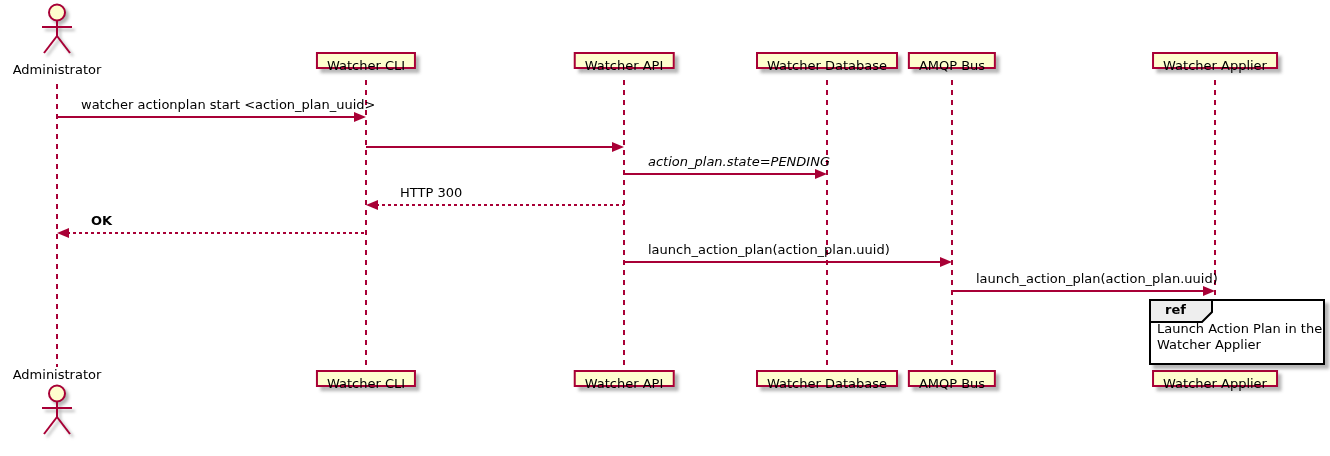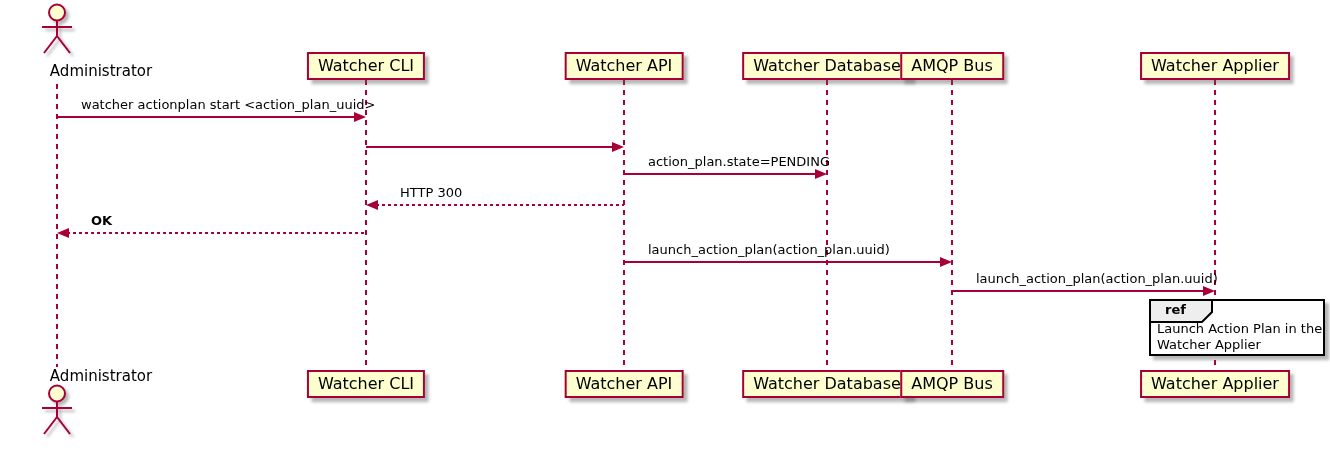--- a/index.html
+++ b/index.html
@@ -8,37 +8,37 @@
     font-family:"DejaVu Sans","Liberation Sans",sans-serif;color:#000;
     overflow:hidden;
   }
   .lifeline{
     position:absolute;width:2px;
     background:repeating-linear-gradient(to bottom,#A80036 0 5px,transparent 5px 10px);
   }
   .pbox{
     position:absolute;transform:translateX(-50%);
     background:#FEFECE;border:2px solid #A80036;
-    padding:4px 9px;font-size:16px;line-height:16px;white-space:nowrap;
+    padding:4px 9px;font-size:13px;line-height:16px;white-space:nowrap;
     box-shadow:4px 4px 3px rgba(90,90,90,0.45);
-    box-sizing:border-box;height:28px;
+    box-sizing:border-box;height:17px;
   }
   .msg-line{position:absolute;height:2px;background:#A80036;}
   .msg-line.dashed{
     height:1.6px;
     background:repeating-linear-gradient(to right,#A80036 0 3px,transparent 3px 6px);
   }
   .msg-label{position:absolute;font-size:13px;line-height:15px;white-space:nowrap;margin-left:16px;}
   .arrow{position:absolute;width:0;height:0;border-style:solid;}
   .arrow.right{border-width:5px 0 5px 12px;border-color:transparent transparent transparent #A80036;}
   .arrow.left{border-width:5px 12px 5px 0;border-color:transparent #A80036 transparent transparent;}
-  .actor-label{position:absolute;transform:translateX(-50%);font-size:15px;white-space:nowrap;margin-left:44px;}
+  .actor-label{position:absolute;transform:translateX(-50%);font-size:13px;white-space:nowrap;}
   .actor-fig{position:absolute;filter:drop-shadow(3px 3px 1.5px rgba(110,110,110,0.5));}
   .refbox{
-    position:absolute;left:1149px;top:299px;width:176px;height:57px;
+    position:absolute;left:1149px;top:299px;width:176px;height:66px;
     background:#FFFFFF;border:2px solid #000000;box-sizing:border-box;
     box-shadow:4px 4px 3px rgba(90,90,90,0.45);z-index:6;
   }
   .ref-tab{position:absolute;left:-2px;top:-2px;}
   .ref-kw{
     position:absolute;left:14px;top:1px;font-size:13px;font-weight:bold;
   }
   .ref-body{position:absolute;left:6px;top:20px;font-size:13px;line-height:16px;white-space:nowrap;}
 </style>
 </head>
@@ -89,21 +89,21 @@
         <line x1="18" y1="33" x2="31" y2="50" stroke="#A80036" stroke-width="2"></line>
       </svg></div>
     <div class="actor-label" style="left: 57px; top: 367px;">Administrator</div>
     <div class="msg-line" style="top: 116px; left: 57px; width: 299px;"></div>
     <div class="arrow right" style="top: 112px; left: 354px;"></div>
     <div class="msg-label" style="left: 65px; top: 97px;">watcher actionplan start &lt;action_plan_uuid&gt;</div>
     <div class="msg-line" style="top: 146px; left: 366px; width: 248px;"></div>
     <div class="arrow right" style="top: 142px; left: 612px;"></div>
     <div class="msg-line" style="top: 173px; left: 624px; width: 193px;"></div>
     <div class="arrow right" style="top: 169px; left: 815px;"></div>
-    <div class="msg-label" style="left: 632px; top: 154px;">action_plan.state=PENDING</div>
+    <div class="msg-label" style="left: 632px; top: 154px; font-style: italic;">action_plan.state=PENDING</div>
     <div class="msg-line dashed" style="top: 204px; left: 376px; width: 248px;"></div>
     <div class="arrow left" style="top: 200px; left: 366px;"></div>
     <div class="msg-label" style="left: 384px; top: 185px;">HTTP 300</div>
     <div class="msg-line dashed" style="top: 232px; left: 67px; width: 299px;"></div>
     <div class="arrow left" style="top: 228px; left: 57px;"></div>
     <div class="msg-label" style="left: 75px; top: 213px; font-weight: bold;">OK</div>
     <div class="msg-line" style="top: 261px; left: 624px; width: 318px;"></div>
     <div class="arrow right" style="top: 257px; left: 940px;"></div>
     <div class="msg-label" style="left: 632px; top: 242px;">launch_action_plan(action_plan.uuid)</div>
     <div class="msg-line" style="top: 290px; left: 952px; width: 253px;"></div>

